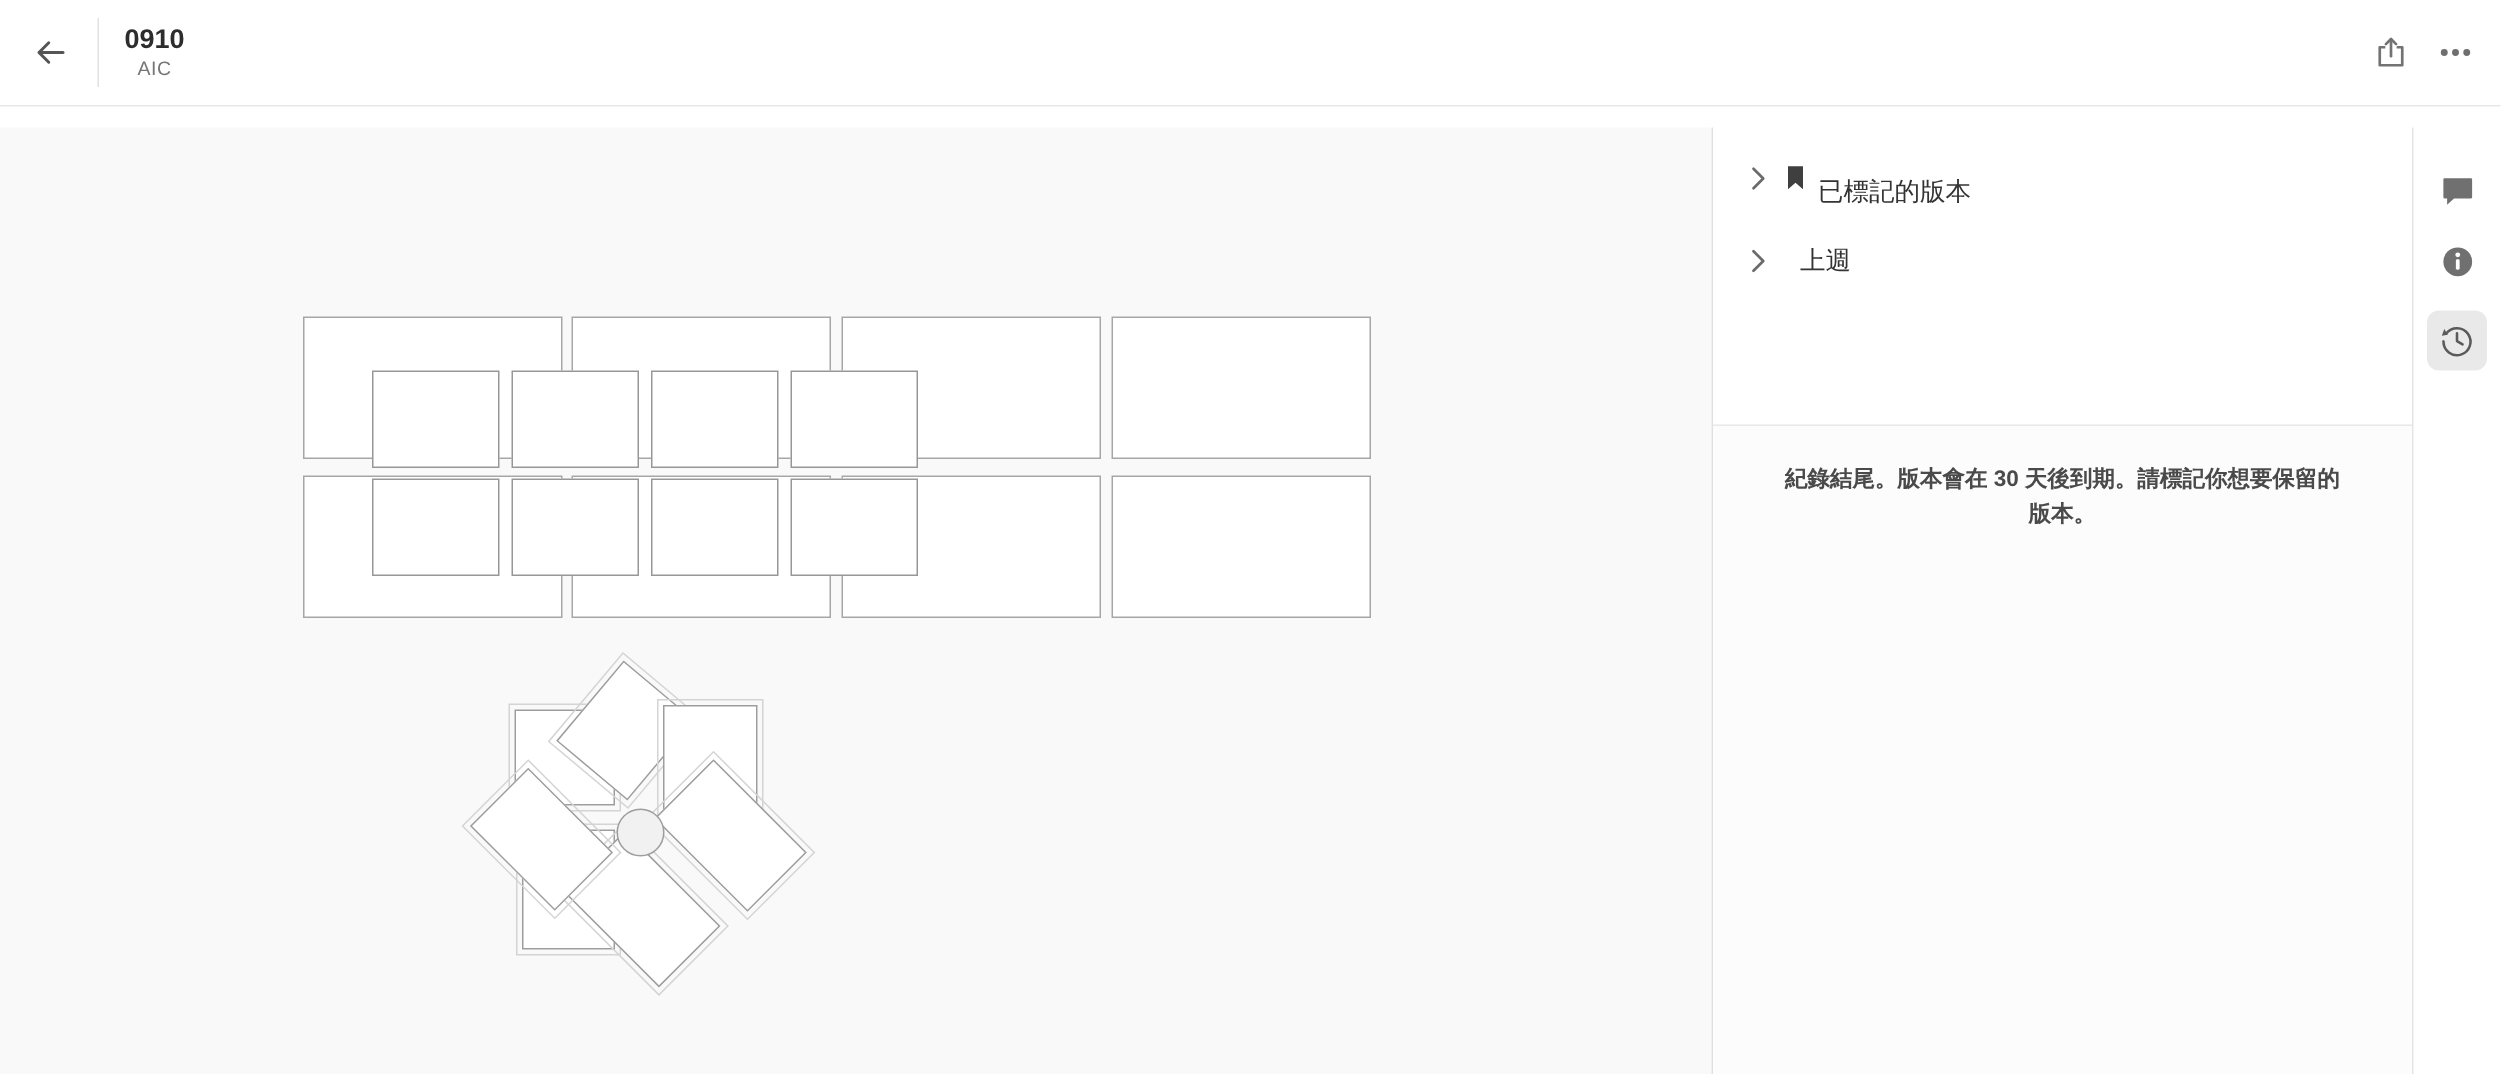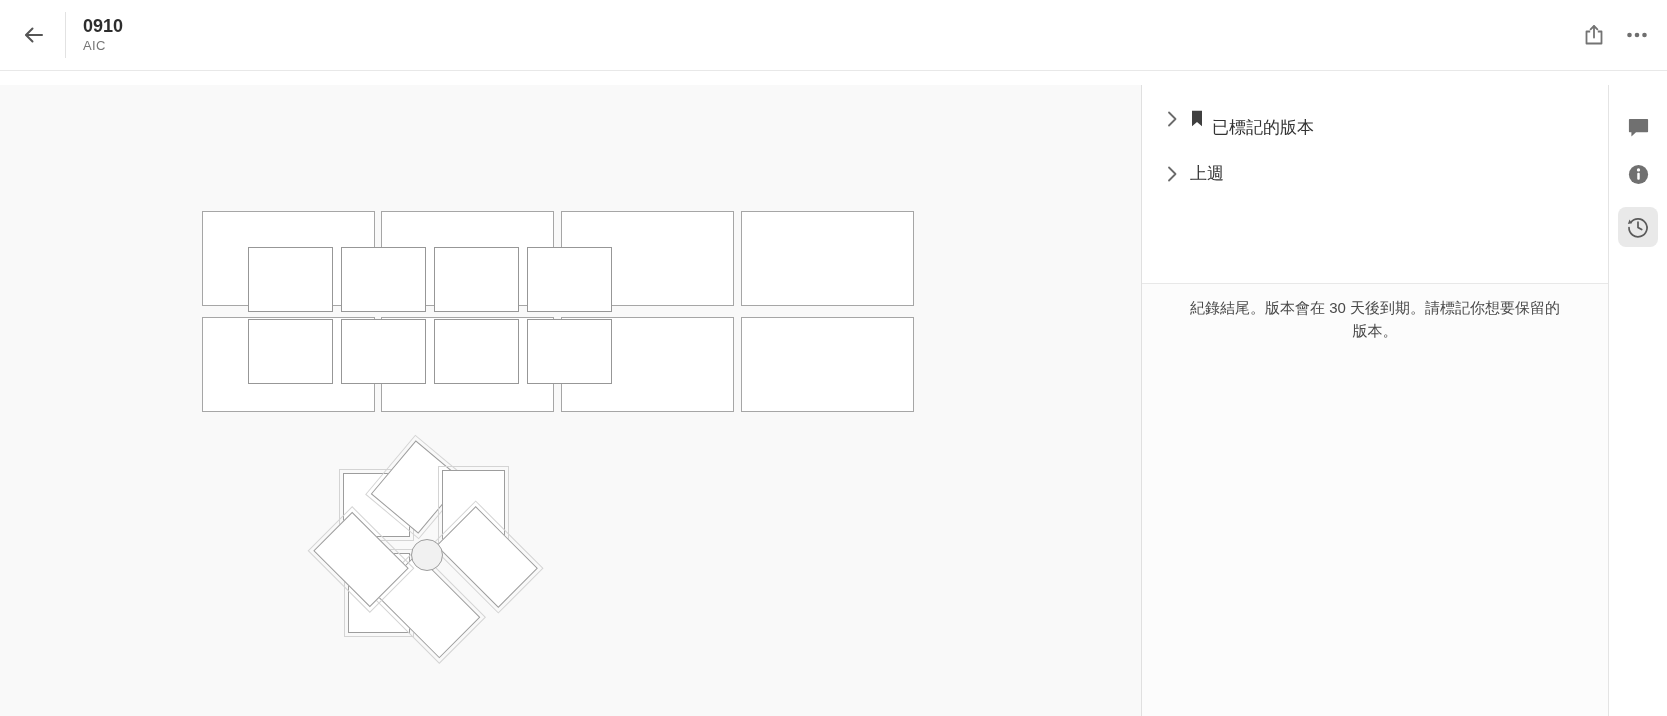--- a/index.html
+++ b/index.html
@@ -7,21 +7,21 @@
     width:1667px;height:716px;overflow:hidden;
     font-family:"Liberation Sans","DejaVu Sans",sans-serif;
     background:#fff;
   }
   .app{position:relative;width:1667px;height:716px;background:#fff;}
 
   
   .header{
     position:absolute;left:0;top:0;right:0;height:71px;
     background:#fff;border-bottom:1px solid var(--divider,#e8e8e8);
-    display:flex;align-items:center;padding:0 12px 0 16px;box-sizing:border-box;
+    display:flex;align-items:center;padding:0 12px 0 16px;box-sizing:border-box;text-align:center;
   }
   .icon-btn{
     background:transparent;border:none;padding:0;margin:0;
     width:36px;height:36px;display:flex;align-items:center;justify-content:center;
     cursor:pointer;flex:0 0 auto;
   }
   .vsep{width:1px;height:46px;background:#e2e2e2;margin:0 17px 0 13px;}
   .title-block{display:flex;flex-direction:column;justify-content:center;}
   .doc-title{font-size:18px;font-weight:700;color:var(--text-primary,#2d2d2d);line-height:20px;}
   .doc-sub{font-size:13px;color:var(--text-secondary,#767676);line-height:16px;margin-top:2px;letter-spacing:.3px;}
@@ -43,26 +43,26 @@
   .panel{
     position:absolute;left:1141px;top:85px;width:467px;height:631px;
     background:var(--panel-bg,#fff);border-left:1px solid #e0e0e0;box-sizing:border-box;
   }
   .vh-list{padding-top:6px;}
   .vh-row{
     height:55px;display:flex;align-items:center;padding-left:25px;cursor:pointer;
   }
   .chev{flex:0 0 auto;}
   .bm{flex:0 0 auto;margin-left:13px;}
-  .vh-label{font-size:17px;color:var(--label,#333);margin-left:12px;}
+  .vh-label{font-size:17px;color:var(--label,#333);margin-left:22px;}
   .vh-row.with-bm .vh-label{margin-left:9px;margin-top:17px;}
   .notice{
     position:absolute;left:0;right:0;top:198px;bottom:0;
     background:var(--notice-bg,#fcfcfc);border-top:1px solid var(--divider,#e8e8e8);
-    box-sizing:border-box;padding-top:12px;
+    box-sizing:border-box;padding-top:24px;font-weight:bold;
   }
   .notice p{
     margin:0 auto;width:378px;text-align:center;
     font-size:15px;line-height:23px;color:var(--notice-text,#4a4a4a);
   }
 
   
   .toolbar{
     position:absolute;left:1608px;top:85px;width:59px;height:631px;
     background:#fff;border-left:1px solid #e4e4e4;box-sizing:border-box;

